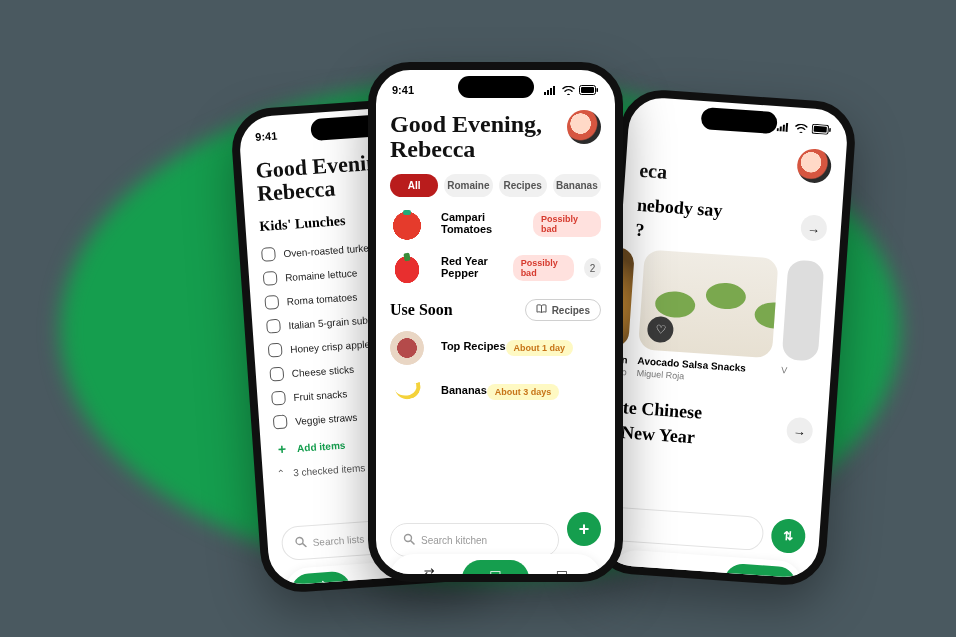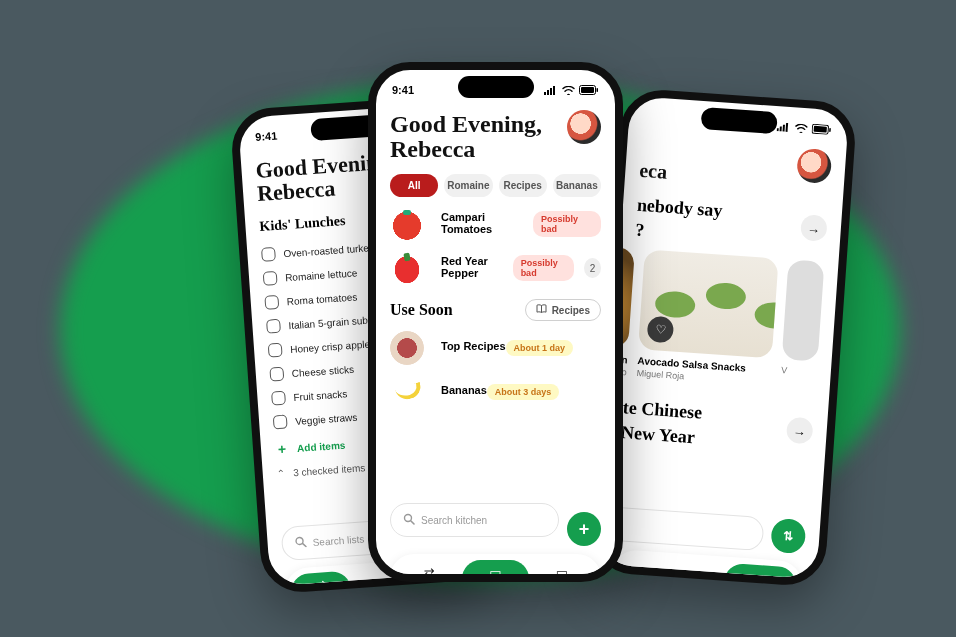--- a/index.html
+++ b/index.html
@@ -490,21 +490,21 @@
         </div>
       </div>
       <div class="food-row">
         <div class="food-img banana"></div>
         <div class="food-text">
           <div class="food-name">Bananas</div>
           <div class="badge org">About 3 days</div>
         </div>
       </div>
 
-      <div class="search-pill" style="bottom:77px">
+      <div class="search-pill" style="bottom:57px">
         <span>
           <svg width="12" height="12" viewBox="0 0 12 12">
               <circle cx="5" cy="5" r="3.5" stroke="#999" fill="none" stroke-width="1.4"></circle>
               <line x1="8" y1="8" x2="11" y2="11" stroke="#999" stroke-width="1.6" stroke-linecap="round"></line>
             </svg>
         </span>
         <span>Search kitchen</span>
       </div>
       <div class="fab" style="bottom:68px">
           <span>+</span>

